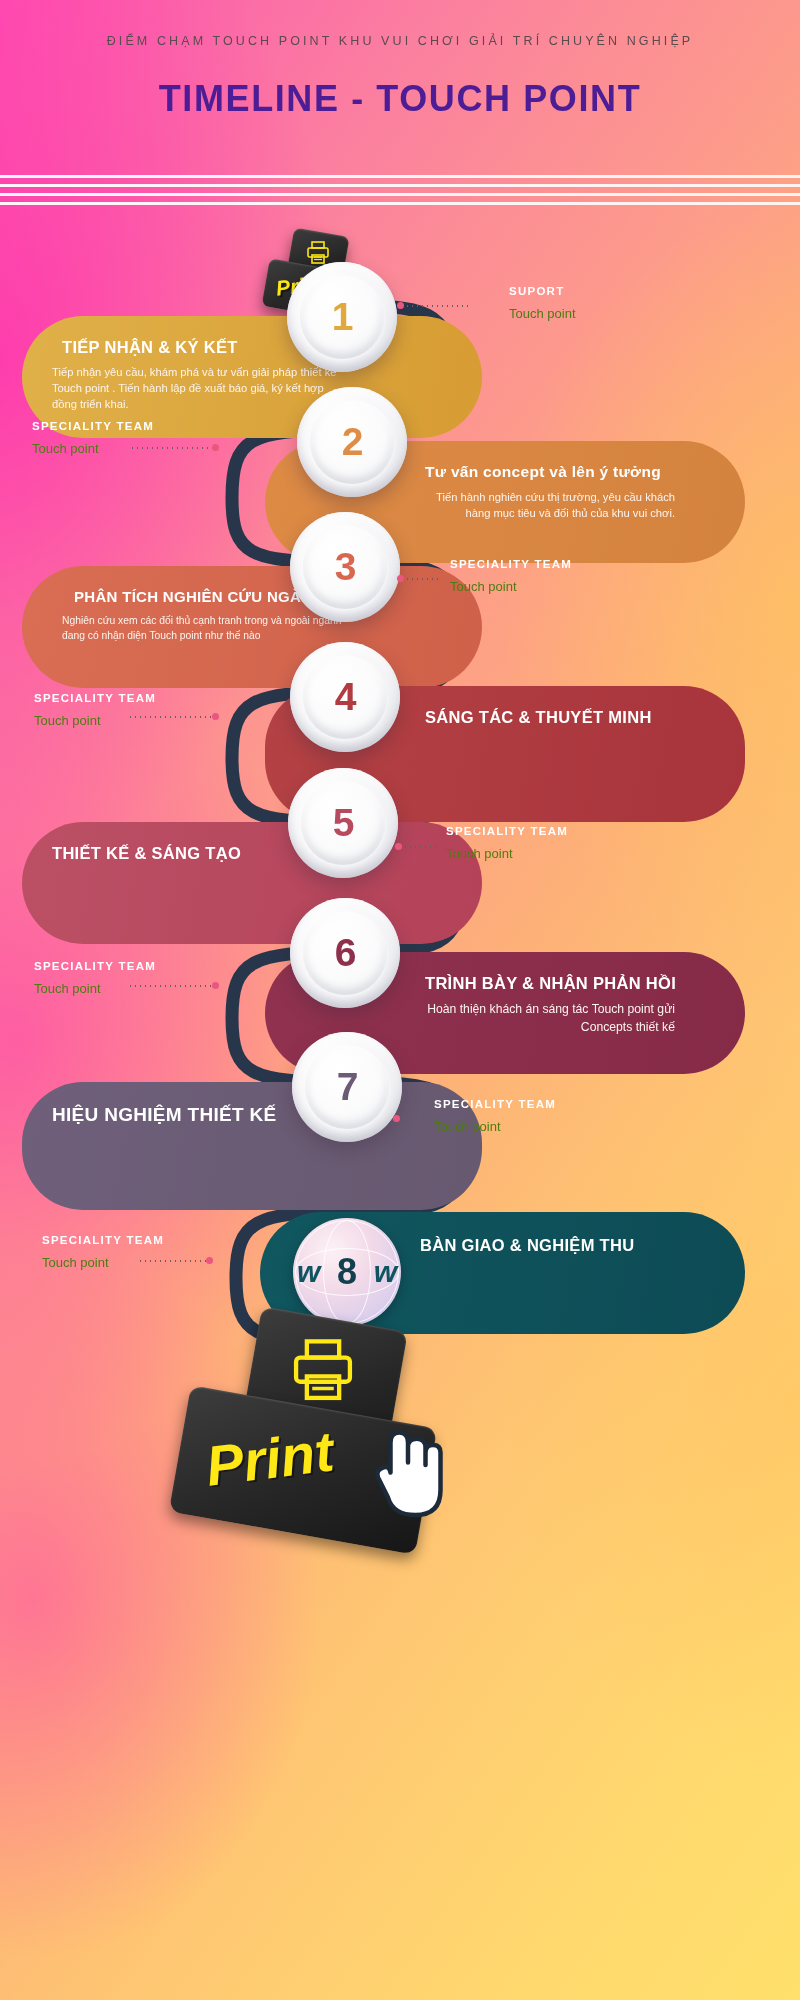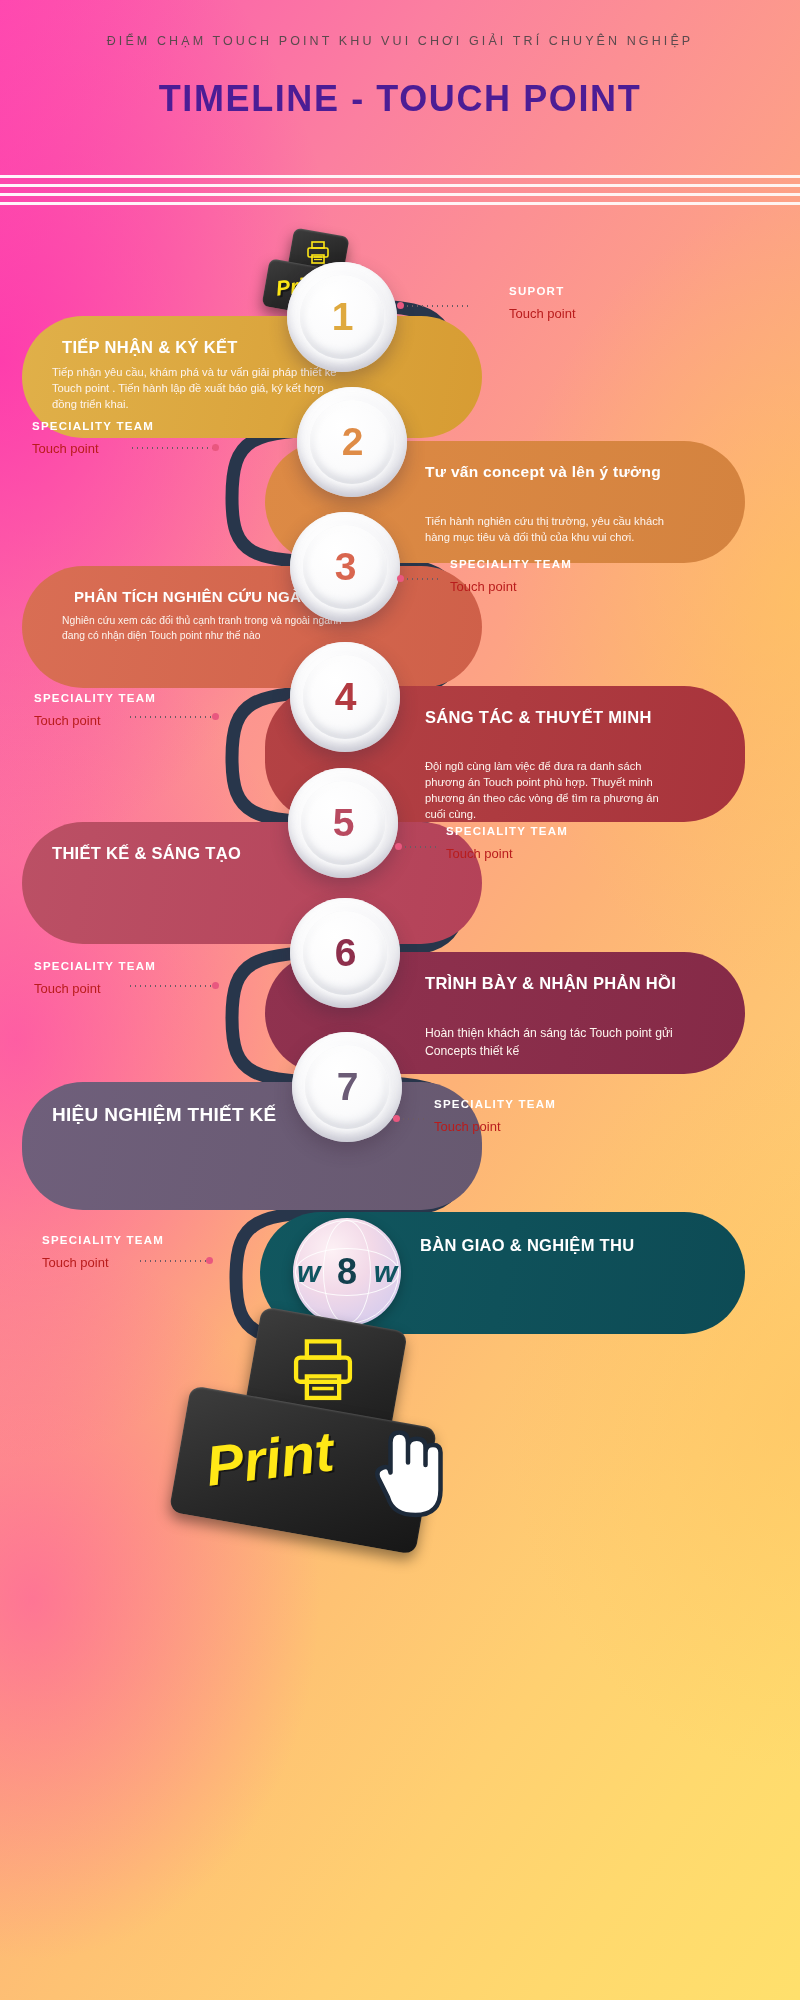--- a/index.html
+++ b/index.html
@@ -50,26 +50,26 @@
   .step .title {
     position:absolute; font-weight:bold; color:#ffffff; font-size:16.5px;
     letter-spacing:.3px; white-space:nowrap;
   }
   .step .desc {
     position:absolute; color:#fdf4ee; font-size:11.2px; line-height:1.44;
   }
 
   
   .step.left  { left:22px;  width:460px; }
-  .step.right { left:265px; width:480px; }
+  .step.right { left:265px; width:480px;text-align:right; }
 
   .step.left  .title { left:40px; top:22px; }
   .step.left  .desc  { left:30px; top:48px; width:290px; }
   .step.right .title { left:160px; top:22px; }
-  .step.right .desc  { left:160px; top:48px; width:250px;margin-top:24px; }
+  .step.right .desc  { left:160px; top:48px; width:250px; }
 
   
   .medal { position:absolute; width:110px; height:110px; border-radius:50%; }
   .medal .outer {
     position:absolute; inset:0; border-radius:50%;
     background: radial-gradient(circle at 34% 28%, #ffffff 0%, #f7f7f9 45%, #e2e3e8 100%);
     box-shadow: 0 8px 18px rgba(60,40,60,.30),
                 inset 0 -5px 9px rgba(170,170,185,.55),
                 inset 0 5px 9px rgba(255,255,255,.95);
   }
@@ -84,21 +84,21 @@
     position:absolute; inset:0; display:flex; align-items:center; justify-content:center;
     font-size:39px; font-weight:bold; letter-spacing:-1px;
   }
 
   
   .sidelabel { position:absolute; }
   .sidelabel .team {
     font-size:11.5px; font-weight:bold; color:#ffffff; letter-spacing:1.25px; white-space:nowrap;
   }
   .sidelabel .tp {
-    font-size:13px; color:#b91c1c; margin-top:9px; white-space:nowrap;
+    font-size:13px; color:#4d7c0f; margin-top:9px; white-space:nowrap;
   }
   .dotline {
     position:absolute; height:2px;
     background-image: radial-gradient(circle, #6c5b63 0.9px, transparent 1.1px);
     background-size:5px 2px; background-repeat:repeat-x;
   }
   .dotline::after {
     content:''; position:absolute; width:7px; height:7px; border-radius:50%;
     background:#e9577f; top:-2.6px;
   }
@@ -224,21 +224,20 @@
   <div class="num" style="color:#d9664f;">3</div>
 </div>
 <div class="sidelabel" style="left:450px; top:558px;">
   <div class="team">SPECIALITY TEAM</div>
   <div class="tp">Touch point</div>
 </div>
 <div class="dotline to-right" style="left:400px; top:578px; width:40px;"></div>
 
 <div class="step right" style="top:686px; height:136px; background:linear-gradient(100deg,#b44244,#a8343c);">
   <div class="title">SÁNG TÁC &amp; THUYẾT MINH</div>
-  <div class="desc">Đội ngũ cùng làm việc để đưa ra danh sách phương án Touch point phù hợp. Thuyết minh phương án theo các vòng để tìm ra phương án cuối cùng.</div>
 </div>
 <div class="medal" style="left:290px; top:642px;">
   <div class="outer"></div>
   <div class="inner"></div>
   <div class="num" style="color:#b23a41;">4</div>
 </div>
 <div class="sidelabel" style="left:34px; top:692px;">
   <div class="team">SPECIALITY TEAM</div>
   <div class="tp">Touch point</div>
 </div>

